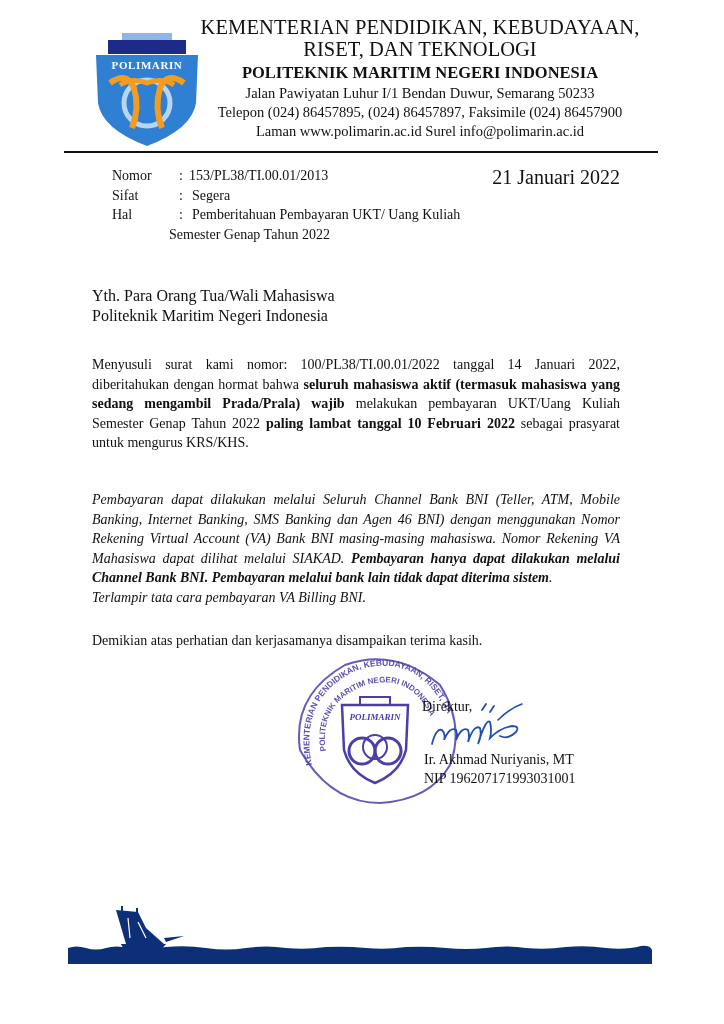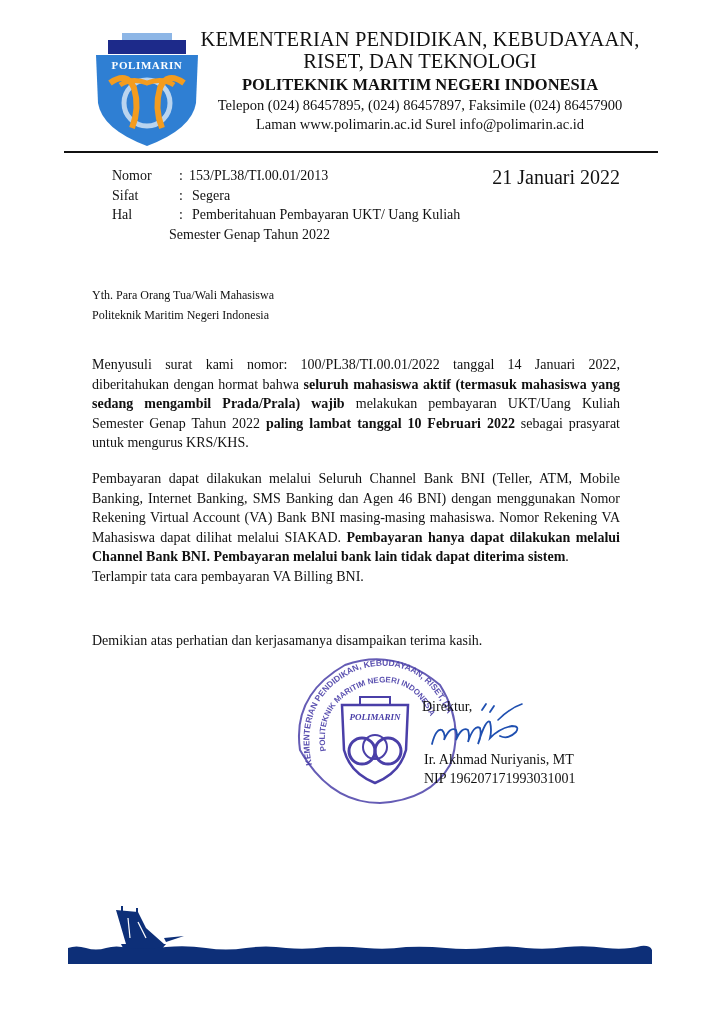--- a/index.html
+++ b/index.html
@@ -1,39 +1,39 @@
 <!DOCTYPE html>
 <html><head>
   <meta charset="utf-8">
   <style>
     html, body { margin: 0; padding: 0; background: #ffffff; }
     body {
       width: 724px; height: 1024px; position: relative; overflow: hidden;
       font-family: "Liberation Serif", serif; color: #111;
     }
     .logo { position: absolute; left: 92px; top: 33px; width: 110px; height: 114px; }
-    .kop { position: absolute; left: 200px; top: 16px; width: 440px; text-align: center; margin-top: 12px; }
+    .kop { position: absolute; left: 200px; top: 16px; width: 440px; text-align: center; }
     .kop .l1 { font-size: 20.5px; line-height: 22px; letter-spacing: 0.1px; }
     .kop .l2 { font-size: 20.5px; line-height: 23px; font-family: Liberation Serif, serif; }
     .kop .l3 { font-size: 16.5px; font-weight: bold; line-height: 22px; margin-top: 1px; }
     .kop .l4, .kop .l5, .kop .l6 { font-size: 14.5px; line-height: 19px; }
     .rule { position: absolute; left: 64px; top: 151px; width: 594px; height: 2px; background: #111; }
 
     .meta { position: absolute; left: 92px; top: 166px; font-size: 14px; line-height: 19.5px; }
     .meta .row { display: flex; }
     .meta .k { width: 67px; margin-left: 20px; }
     .meta .c { width: 10px; }
     .meta .v2 { padding-left: 77px; }
     .date { position: absolute; right: 104px; top: 166px; font-size: 20px; }
 
-    .addr { position: absolute; left: 92px; top: 286px; font-size: 12px; line-height: 19.5px; }
+    .addr { position: absolute; left: 92px; top: 286px; font-size: 16px; line-height: 19.5px; }
 
     .para { position: absolute; left: 92px; width: 528px; font-size: 14px; line-height: 19.6px; text-align: justify; }
     .p1 { top: 355px; }
-    .p2 { top: 469px; }
+    .p2 { top: 490px; font-style: italic; }
     .p3 { top: 608px; margin-top: 23px; }
     b { font-weight: bold; }
 
     .stamp { position: absolute; left: 290px; top: 655px; width: 170px; height: 150px; }
     .sig-block { position: absolute; left: 420px; top: 690px; font-size: 14px; }
     .sig-title { position: absolute; left: 2px; top: 0; white-space: nowrap; margin-top: 9px; }
     .sig-name { position: absolute; left: 4px; top: 62px; white-space: nowrap; }
     .sig-nip { position: absolute; left: 4px; top: 81px; white-space: nowrap; }
     .signature { position: absolute; left: 430px; top: 700px; width: 95px; height: 48px; }
 
@@ -50,20 +50,21 @@
   <circle cx="55" cy="70" r="23" fill="none" stroke="#b9d4ef" stroke-width="5"></circle>
   <path d="M18 50 Q35 38 42 55 Q48 75 40 95" fill="none" stroke="#f39c1f" stroke-width="6"></path>
   <path d="M92 50 Q75 38 68 55 Q62 75 70 95" fill="none" stroke="#f39c1f" stroke-width="6"></path>
   <path d="M28 52 Q40 44 55 50 Q70 44 82 52" fill="none" stroke="#f39c1f" stroke-width="5"></path>
 </svg>
 
 <div class="kop">
   <div class="l1">KEMENTERIAN PENDIDIKAN, KEBUDAYAAN,</div>
   <div class="l2">RISET, DAN TEKNOLOGI</div>
   <div class="l3">POLITEKNIK MARITIM NEGERI INDONESIA</div>
+  <div class="l4">Jalan Pawiyatan Luhur I/1 Bendan Duwur, Semarang 50233</div>
   <div class="l5">Telepon (024) 86457895, (024) 86457897, Faksimile (024) 86457900</div>
   <div class="l6">Laman www.polimarin.ac.id Surel info@polimarin.ac.id</div>
 </div>
 <div class="rule"></div>
 
 <div class="meta">
   <div class="row">
     <span class="k">Nomor</span>
     <span class="c">:</span>
     <span>153/PL38/TI.00.01/2013</span>

